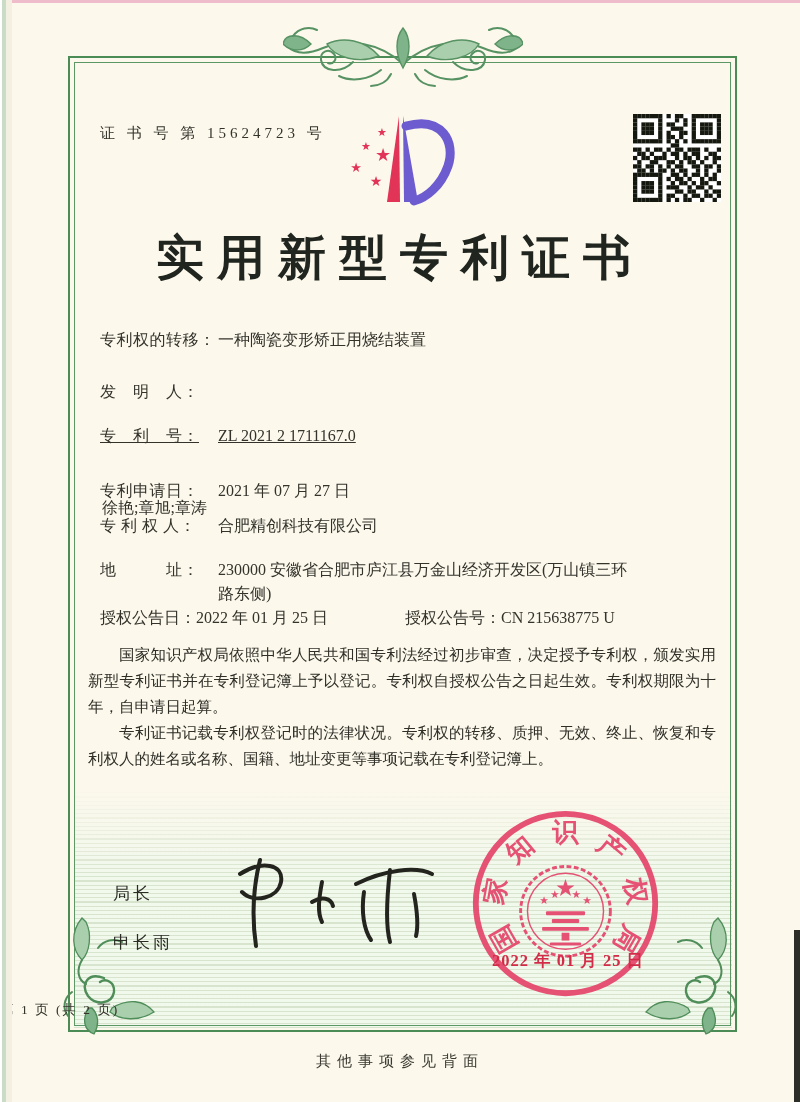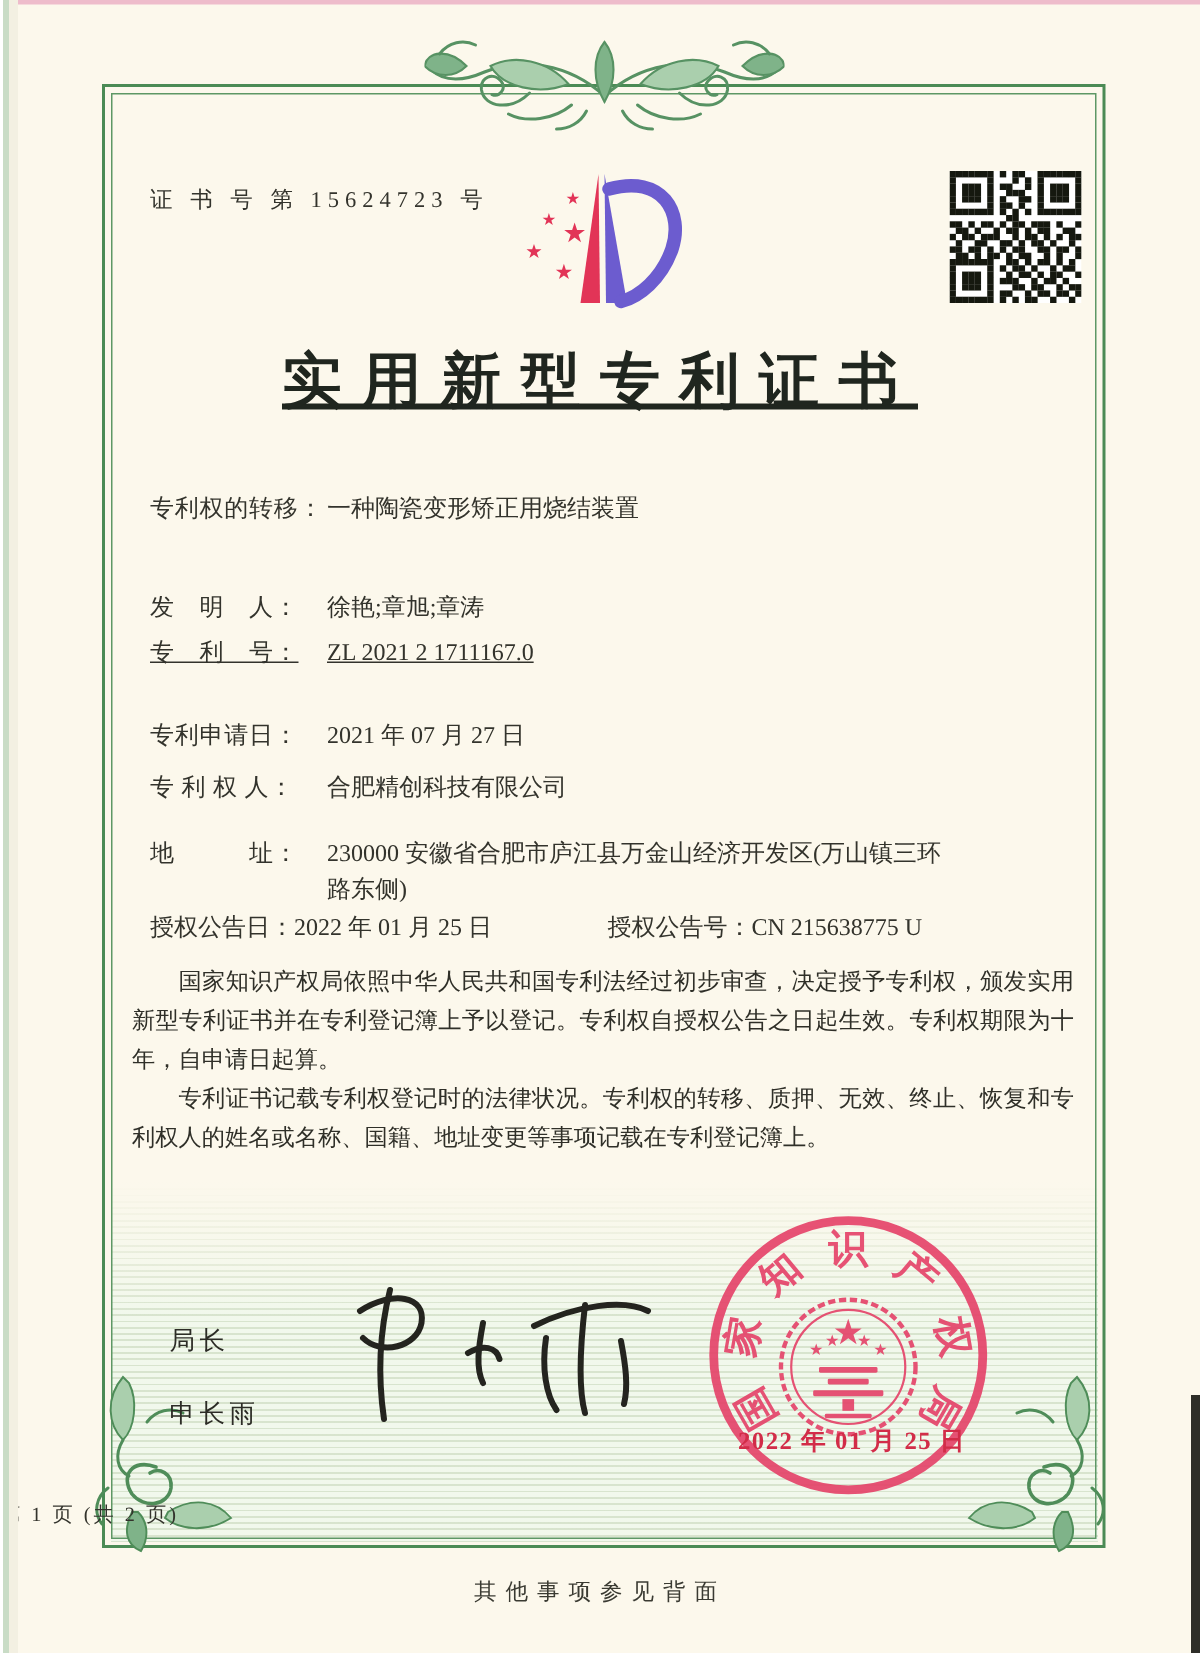--- a/index.html
+++ b/index.html
@@ -27,28 +27,28 @@
   svg{display:block;}
   .ornament-top{position:absolute;left:283px;top:22px;}
   .flourish-bl{position:absolute;left:52px;top:912px;}
   .flourish-br{position:absolute;left:643px;top:912px;transform:scaleX(-1);}
 
   .cert-no{position:absolute;left:100px;top:124px;font-size:15px;letter-spacing:4px;color:#33332c;}
   .logo{position:absolute;left:338px;top:106px;}
   .qr{position:absolute;left:633px;top:114px;}
 
   .title{position:absolute;left:0;top:226px;width:100%;text-align:center;
-    font-size:40px;font-weight:600;letter-spacing:13px;color:#20261f;text-decoration:underline;}
+    font-size:48px;font-weight:600;letter-spacing:13px;color:#20261f;}
 
   .fields{position:absolute;left:100px;top:0;width:630px;color:#33332c;}
   .frow{position:absolute;left:0;display:flex;font-size:16px;line-height:24px;}
   .flabel{flex:0 0 116px;letter-spacing:0.5px;}
   .fvalue{margin-left:2px;}
   .frow.addr .fvalue{width:424px;}
-  .r1{top:328px;} .r2{top:394px;} .r3{top:424px;text-decoration:underline;} .r4{top:469px;margin-top:10px;} .r5{top:514px;} .r6{top:558px;}
+  .r1{top:328px;} .r2{top:380px;flex-direction:column;} .r3{top:424px;text-decoration:underline;} .r4{top:469px;margin-top:10px;} .r5{top:514px;} .r6{top:558px;}
   .rgrant{position:absolute;left:0;top:608px;font-size:16px;width:630px;}
   .rgrant .pair2{position:absolute;left:305px;top:0;}
 
   .paras{position:absolute;left:88px;top:642px;width:628px;font-size:15.5px;line-height:26px;
     color:#2f2f28;text-align:justify;}
   .paras p{margin:0;text-indent:2em;}
 
   .director{position:absolute;left:113px;top:882px;font-size:17px;color:#2c2c26;letter-spacing:3px;}
   .director .name{margin-top:26px;font-family:Liberation Mono, monospace;}
   .signature{position:absolute;left:218px;top:842px;}

